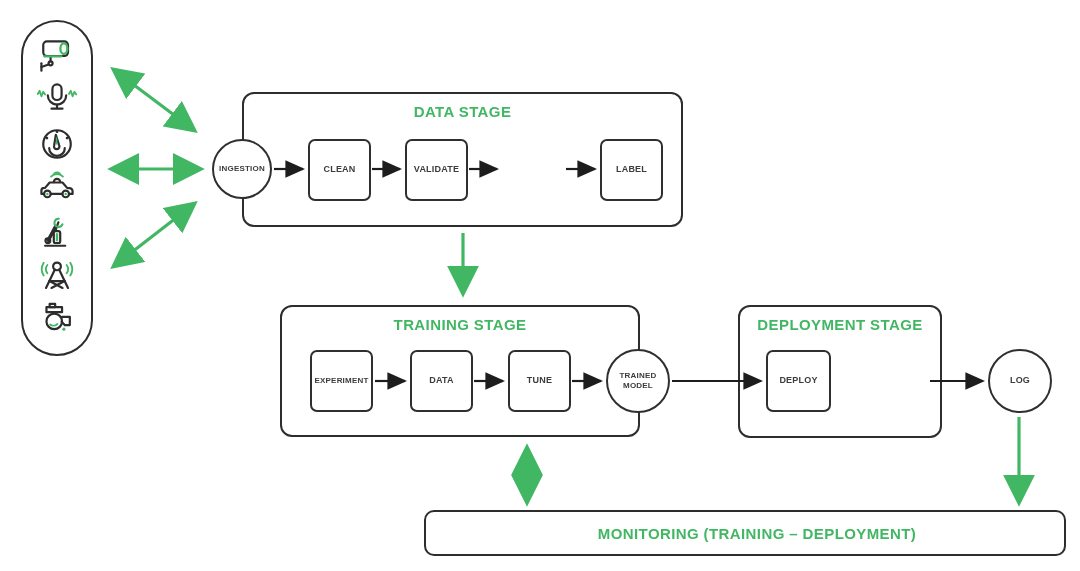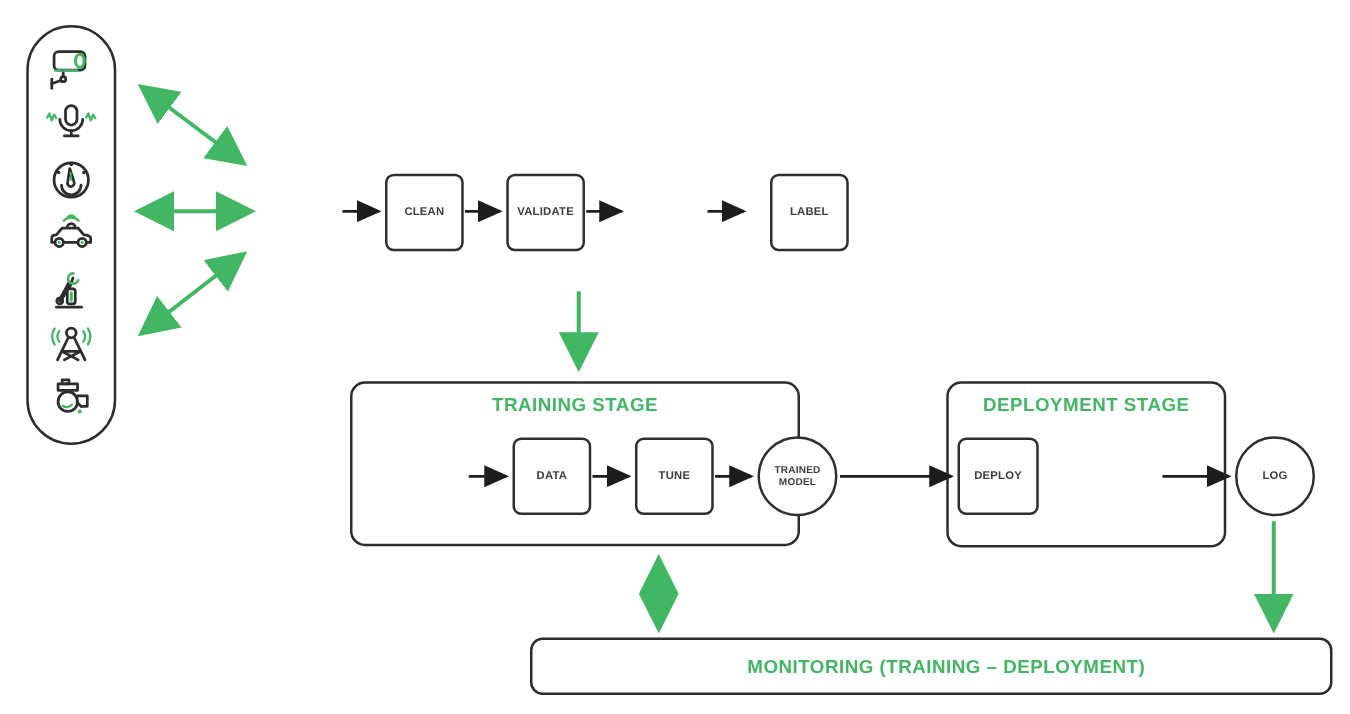--- a/index.html
+++ b/index.html
@@ -19,21 +19,21 @@
   .stage-box{
     position:absolute;border:2.4px solid #2d2d2d;border-radius:12px;background:transparent;
     box-sizing:border-box;z-index:1;
   }
   .stage-box .stage-title{
     position:absolute;left:0;right:0;top:9px;text-align:center;
     font-size:15px;font-weight:bold;letter-spacing:.4px;color:#42b763;white-space:nowrap;
   }
   #data-stage{left:242px;top:92px;width:441px;height:135px;}
   #training-stage{left:280px;top:305px;width:360px;height:132px;}
-  #deployment-stage{left:757px;top:305px;width:224px;height:133px;}
+  #deployment-stage{left:738px;top:305px;width:204px;height:133px;}
   #monitoring-bar{
     position:absolute;left:424px;top:510px;width:642px;height:46px;
     border:2.6px solid #2d2d2d;border-radius:10px;background:#fff;box-sizing:border-box;
     display:flex;align-items:center;justify-content:center;z-index:1;padding-left:24px;
   }
   #monitoring-bar .stage-title{
     font-size:15px;font-weight:bold;letter-spacing:.4px;color:#42b763;white-space:nowrap;
   }
   
   .node{
@@ -41,21 +41,21 @@
     background:#fff;display:flex;align-items:center;justify-content:center;text-align:center;
     font-size:9px;font-weight:bold;letter-spacing:.2px;color:#3c3c3c;line-height:1.25;
     box-sizing:border-box;padding:3px;z-index:3;
   }
   .circle-node{border-radius:50%;}
   .small-text{font-size:8px;}
   #node-ingestion{left:212px;top:139px;width:60px;height:60px;}
   #node-clean{left:308px;top:139px;}
   #node-validate{left:405px;top:139px;text-align:right;}
   #node-transform{left:502px;top:139px;}
-  #node-label{left:600px;top:139px;margin-left:16px;}
+  #node-label{left:600px;top:139px;}
   #node-experiment{left:310px;top:350px;}
   #node-train{left:410px;top:350px;}
   #node-tune{left:508px;top:350px;}
   #node-trained-model{left:606px;top:349px;width:64px;height:64px;}
   #node-deploy{left:766px;top:350px;width:65px;}
   #node-prediction{left:864px;top:350px;width:65px;}
   #node-log{left:988px;top:349px;width:64px;height:64px;}
   
   #arrow-layer{position:absolute;left:0;top:0;width:1080px;height:571px;z-index:2;}
 </style>
@@ -161,20 +161,23 @@
         <rect x="16" y="6.5" width="6" height="3.5"></rect>
         <circle cx="21" cy="25.5" r="8.5"></circle>
         <path d="M29.5,20.5 h8.5 v9 h-5.5"></path>
         <path d="M32.5,29.5 l-3.5,-3.5"></path>
       </g>
       <path d="M16.5,29 a6,6 0 0 0 8,-0.8" fill="none" stroke="#42b763" stroke-width="2" stroke-linecap="round"></path>
       <circle cx="31.5" cy="34" r="1.7" fill="#42b763" stroke="none"></circle>
     </svg>
   </div>
 
+  <div class="stage-box" id="data-stage">
+    <div class="stage-title">DATA STAGE</div>
+  </div>
 
   <div class="stage-box" id="training-stage">
     <div class="stage-title">TRAINING STAGE</div>
   </div>
 
   <div class="stage-box" id="deployment-stage">
     <div class="stage-title">DEPLOYMENT STAGE</div>
   </div>
 
   <div id="monitoring-bar">
@@ -210,24 +213,26 @@
       <line x1="469" y1="169" x2="497" y2="169" marker-end="url(#blackHead)"></line>
       <line x1="566" y1="169" x2="595" y2="169" marker-end="url(#blackHead)"></line>
       <line x1="375" y1="381" x2="405" y2="381" marker-end="url(#blackHead)"></line>
       <line x1="474" y1="381" x2="503" y2="381" marker-end="url(#blackHead)"></line>
       <line x1="572" y1="381" x2="601" y2="381" marker-end="url(#blackHead)"></line>
       <line x1="672" y1="381" x2="761" y2="381" marker-end="url(#blackHead)"></line>
       <line x1="930" y1="381" x2="983" y2="381" marker-end="url(#blackHead)"></line>
     </g>
   </svg>
 
+  <div class="node circle-node small-text" id="node-ingestion">INGESTION</div>
   <div class="node" id="node-clean">CLEAN</div>
   <div class="node" id="node-validate">VALIDATE</div>
   <div class="node" id="node-label">LABEL</div>
 
+  <div class="node small-text" id="node-experiment">EXPERIMENT</div>
   <div class="node" id="node-train">DATA</div>
   <div class="node" id="node-tune">TUNE</div>
   <div class="node circle-node small-text" id="node-trained-model">TRAINED MODEL</div>
 
   <div class="node" id="node-deploy">DEPLOY</div>
   <div class="node circle-node" id="node-log">LOG</div>
 
 </div>
 
 </body></html>

